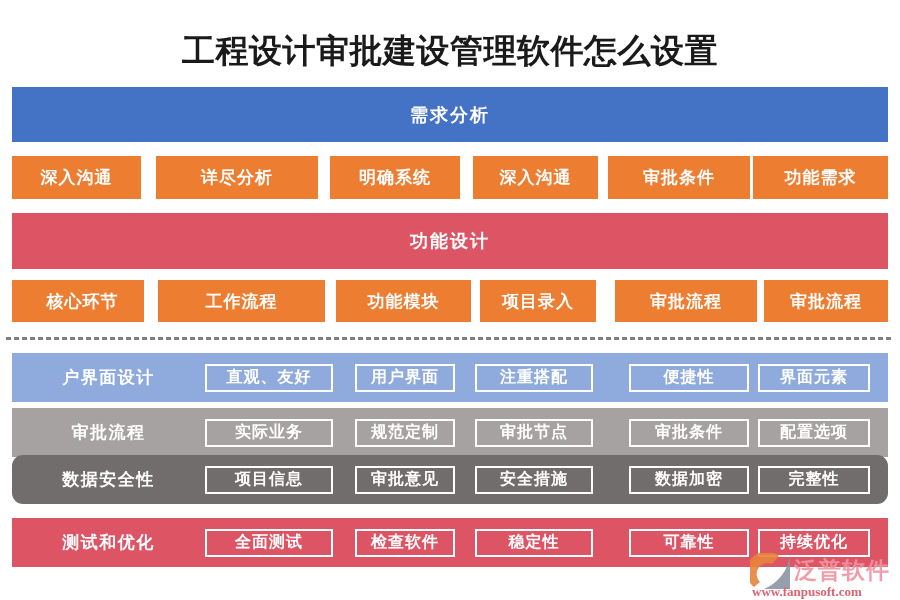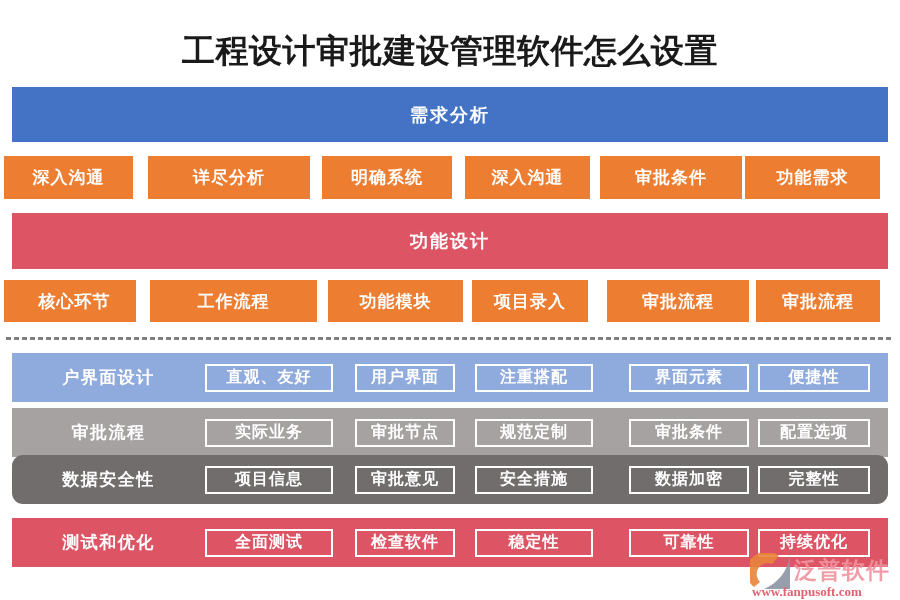--- a/index.html
+++ b/index.html
@@ -16,21 +16,21 @@
   }
   
   .header-bar{
     position:absolute;left:12px;width:876px;
     display:flex;align-items:center;justify-content:center;
     color:#fff;font-size:18px;font-weight:bold;letter-spacing:2px;
   }
   #bar-req{top:87px;height:55px;background:var(--blue,#4472C4);}
   #bar-func{top:213px;height:56px;background:var(--red,#DD5565);}
   
-  .step-row{position:absolute;left:4px;width:876px;display:flex;}
+  .step-row{position:absolute;left:12px;width:876px;display:flex;}
   #req-steps{top:156px;height:43px;}
   #func-steps{top:280px;height:42px;}
   .step{
     background:var(--orange,#ED7D31);color:#fff;
     display:flex;align-items:center;justify-content:center;
     font-size:17px;font-weight:bold;letter-spacing:1px;box-sizing:border-box;
   }
   #req-steps .step:nth-child(1){width:129px;margin-right:15px;}
   #req-steps .step:nth-child(2){width:162px;margin-right:12px;}
   #req-steps .step:nth-child(3){width:130px;margin-right:13px;}
@@ -113,31 +113,31 @@
   </div>
 
   <div class="divider"></div>
 
   <div class="detail-row" id="row-ui">
     <div class="row-label">户界面设计</div>
     <div class="chips">
       <div class="chip">直观、友好</div>
       <div class="chip">用户界面</div>
       <div class="chip">注重搭配</div>
+      <div class="chip">便捷性</div>
       <div class="chip">界面元素</div>
-      <div class="chip">便捷性</div>
     </div>
   </div>
 
   <div class="detail-row" id="row-approval">
     <div class="row-label">审批流程</div>
     <div class="chips">
       <div class="chip">实际业务</div>
+      <div class="chip">规范定制</div>
       <div class="chip">审批节点</div>
-      <div class="chip">规范定制</div>
       <div class="chip">审批条件</div>
       <div class="chip">配置选项</div>
     </div>
   </div>
 
   <div class="detail-row" id="row-security">
     <div class="row-label">数据安全性</div>
     <div class="chips">
       <div class="chip">项目信息</div>
       <div class="chip">审批意见</div>

